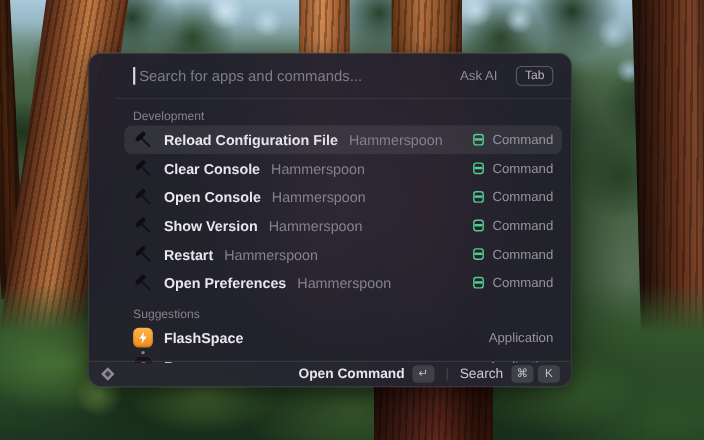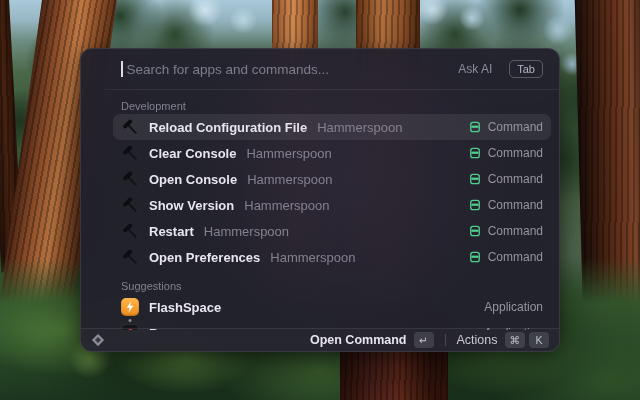--- a/index.html
+++ b/index.html
@@ -49,21 +49,21 @@
     radial-gradient(circle 20px at 90px 100px,rgba(140,190,88,.6) 0,transparent 21px),
     radial-gradient(ellipse 90px 45px at 60px 72px,#4e7a38 0,transparent 91px),
     radial-gradient(ellipse 70px 35px at 185px 100px,#5b8a40 0,transparent 71px),
     radial-gradient(ellipse 100px 50px at 320px 112px,#49743a 0,transparent 101px),
     radial-gradient(ellipse 80px 40px at 500px 96px,#3f6a33 0,transparent 81px),
     radial-gradient(ellipse 120px 60px at 610px 122px,#2e5128 0,transparent 121px),
     linear-gradient(180deg,rgba(47,77,40,0) 0%,#33552c 32%,#274626 70%,#1c3620 100%);
   }
   
   .window{
-    position:absolute;left:80px;top:48px;width:480px;height:304px;z-index:10;
+    position:absolute;left:80px;top:48px;width:440px;height:304px;z-index:10;
     box-sizing:border-box;border-radius:12px;overflow:hidden;
     background:rgba(33,31,44,.94);
     border:1px solid rgba(255,255,255,.10);
     box-shadow:0 28px 60px rgba(0,0,0,.5),0 4px 16px rgba(0,0,0,.35);
     backdrop-filter:blur(24px) saturate(1.2);
     padding-left:24px;
   }
   .window::before{content:"";position:absolute;inset:0;pointer-events:none;
     background:radial-gradient(circle 240px at 56% 42%,rgba(150,115,170,.08),transparent 70%);}
   .search-bar{height:40px;display:flex;align-items:center;gap:8px;padding:0 16px;
@@ -298,19 +298,19 @@
     <span style="display:flex;">
       <svg width="14" height="14" viewBox="0 0 16 16">
           <path d="M8 1 L15 8 L8 15 L1 8 Z" fill="#8d8b97"></path>
           <path d="M8 4.6 L11.4 8 L8 11.4 L4.6 8 Z" fill="#3a3846"></path>
         </svg>
     </span>
     <span class="footer-right">
       <span class="footer-action">Open Command</span>
       <span class="keycap">↵</span>
       <span class="footer-sep"></span>
-      <span class="footer-action secondary">Actions</span>
+      <span class="footer-action secondary">Search</span>
       <span class="keycap">⌘</span>
       <span class="keycap">K</span>
     </span>
   </div>
 
 </div>
 
 </body></html>

